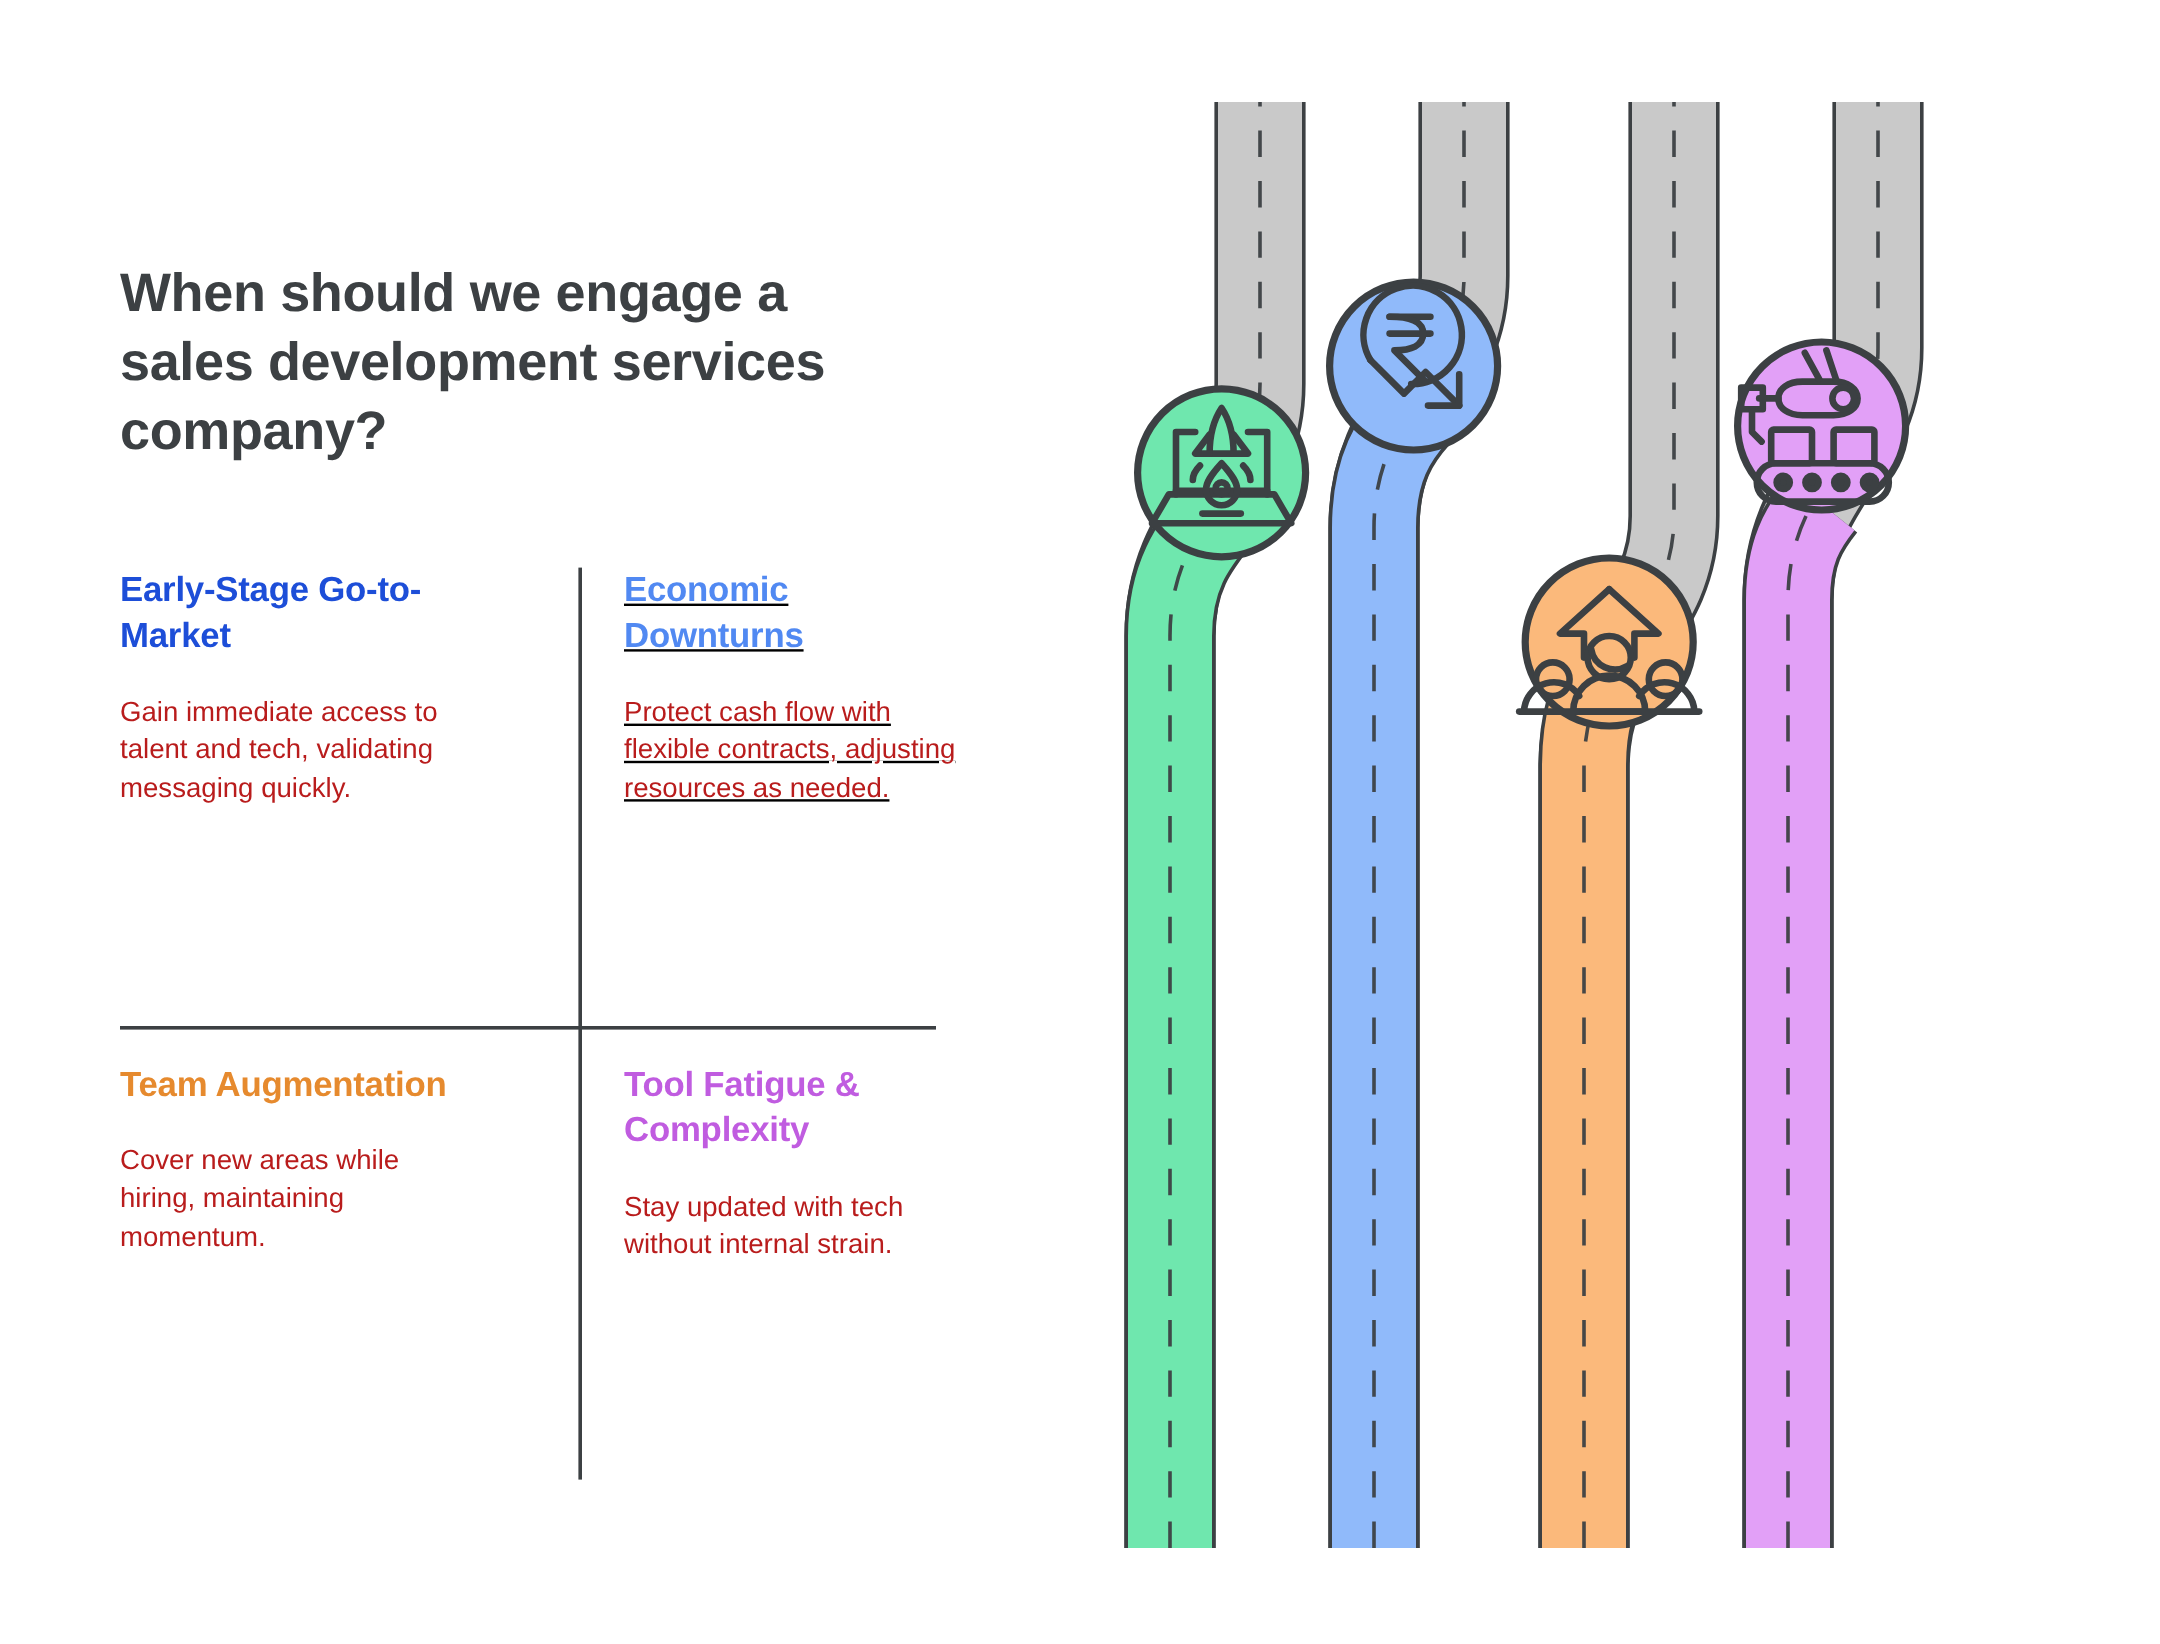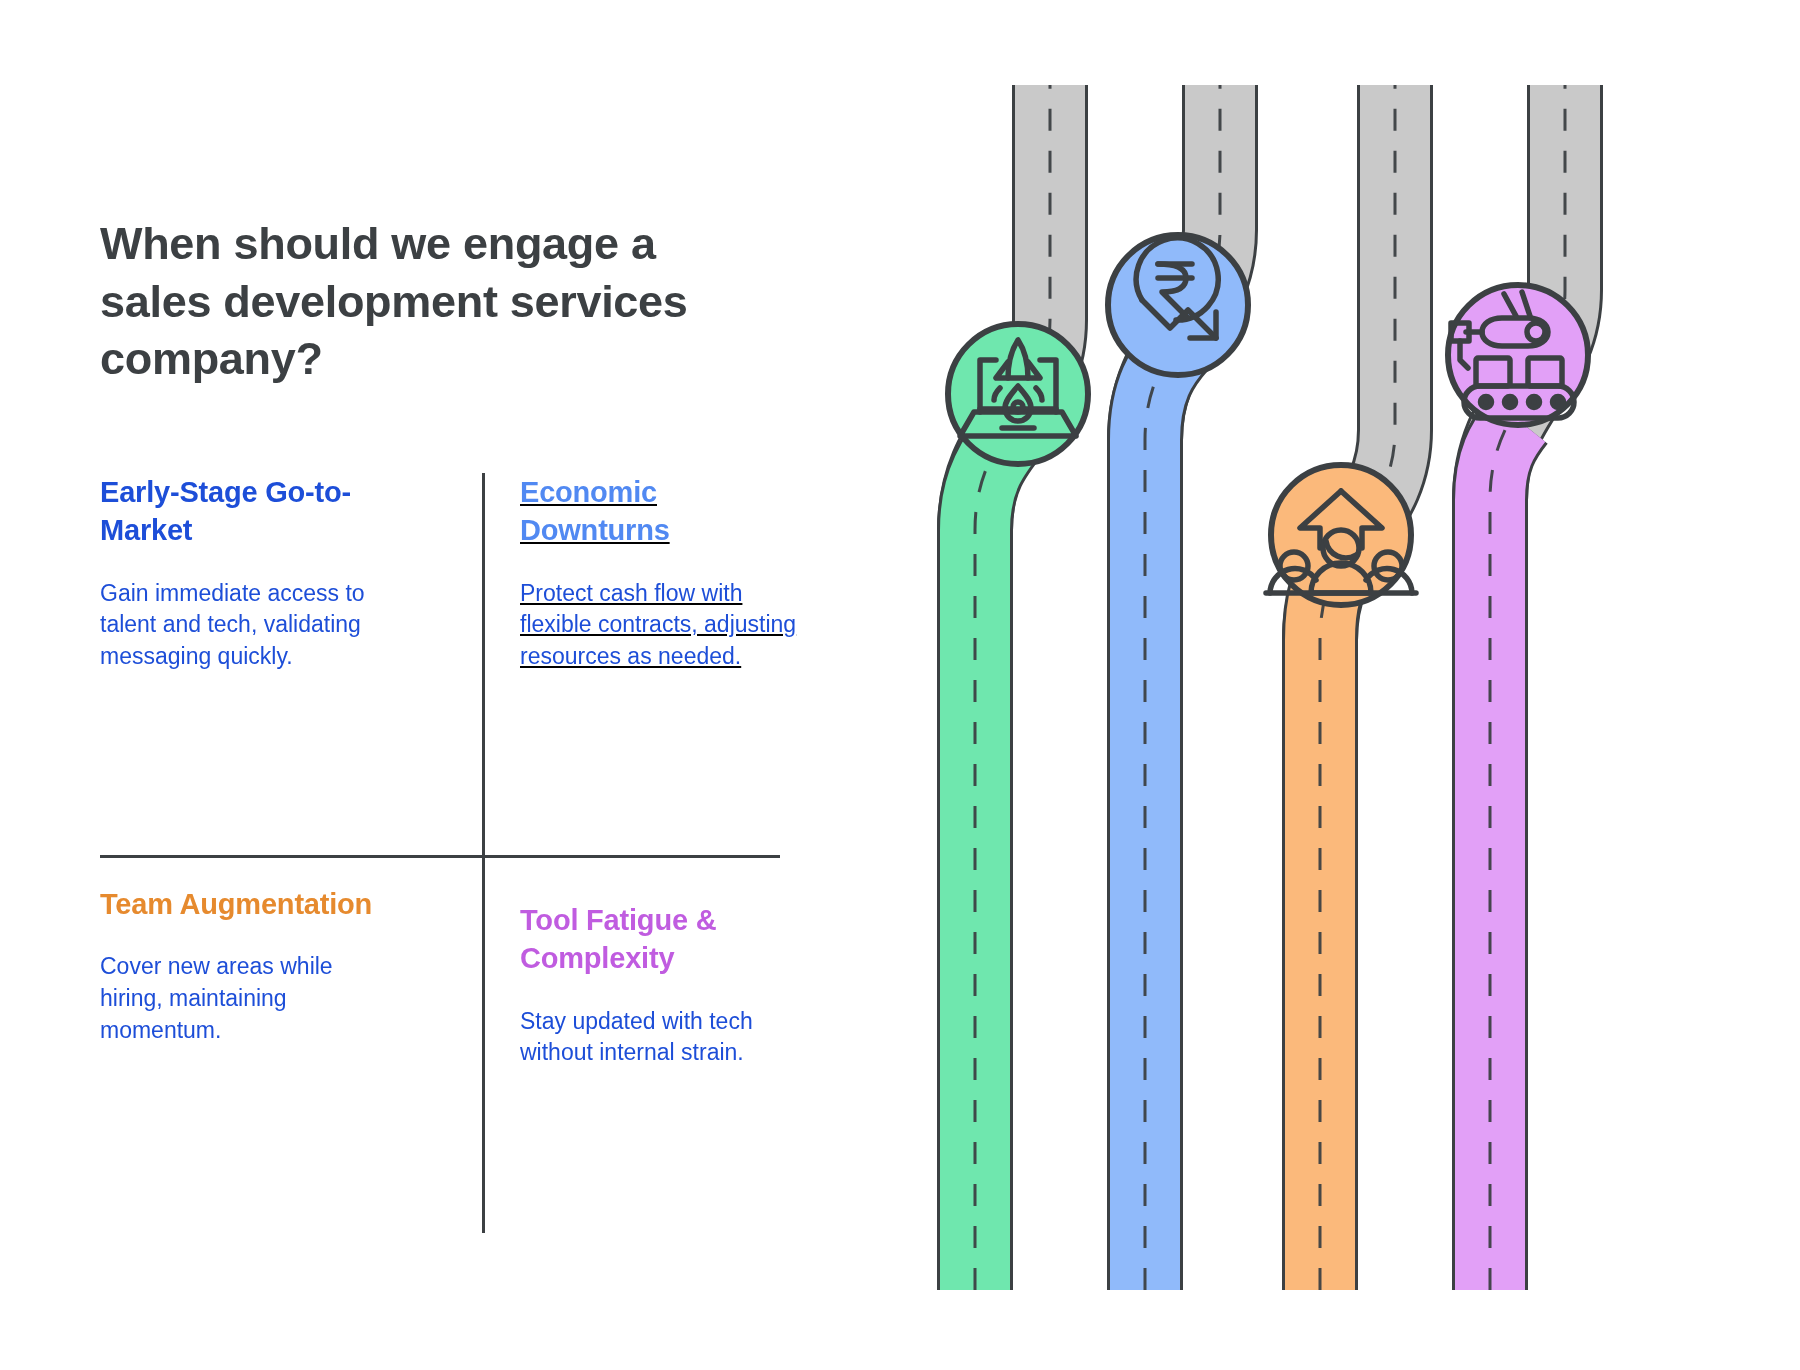--- a/index.html
+++ b/index.html
@@ -66,33 +66,33 @@
     background: #3c4043;
   }
 
   .quad {
     position: absolute;
     width: 285px;
   }
   .quad-tl { left: 0;     top: 0; }
   .quad-tr { left: 420px; top: 0; text-decoration: underline; }
   .quad-bl { left: 0;     top: 412px; }
-  .quad-br { left: 420px; top: 412px; margin-top: 16px; }
+  .quad-br { left: 420px; top: 412px; }
 
   .quad-heading {
     font-size: 29px;
     line-height: 1.32;
     font-weight: bold;
     margin: 0 0 28px 0;
     letter-spacing: -0.2px;
   }
   .quad-body {
     font-size: 23px;
     line-height: 1.38;
-    color: #1d4ed8;
+    color: #b91c1c;
     margin: 0;
   }
 
   
   #road-graphic {
     position: absolute;
     left: 930px;
     top: 0;
     width: 870px;
     height: 1370px;

